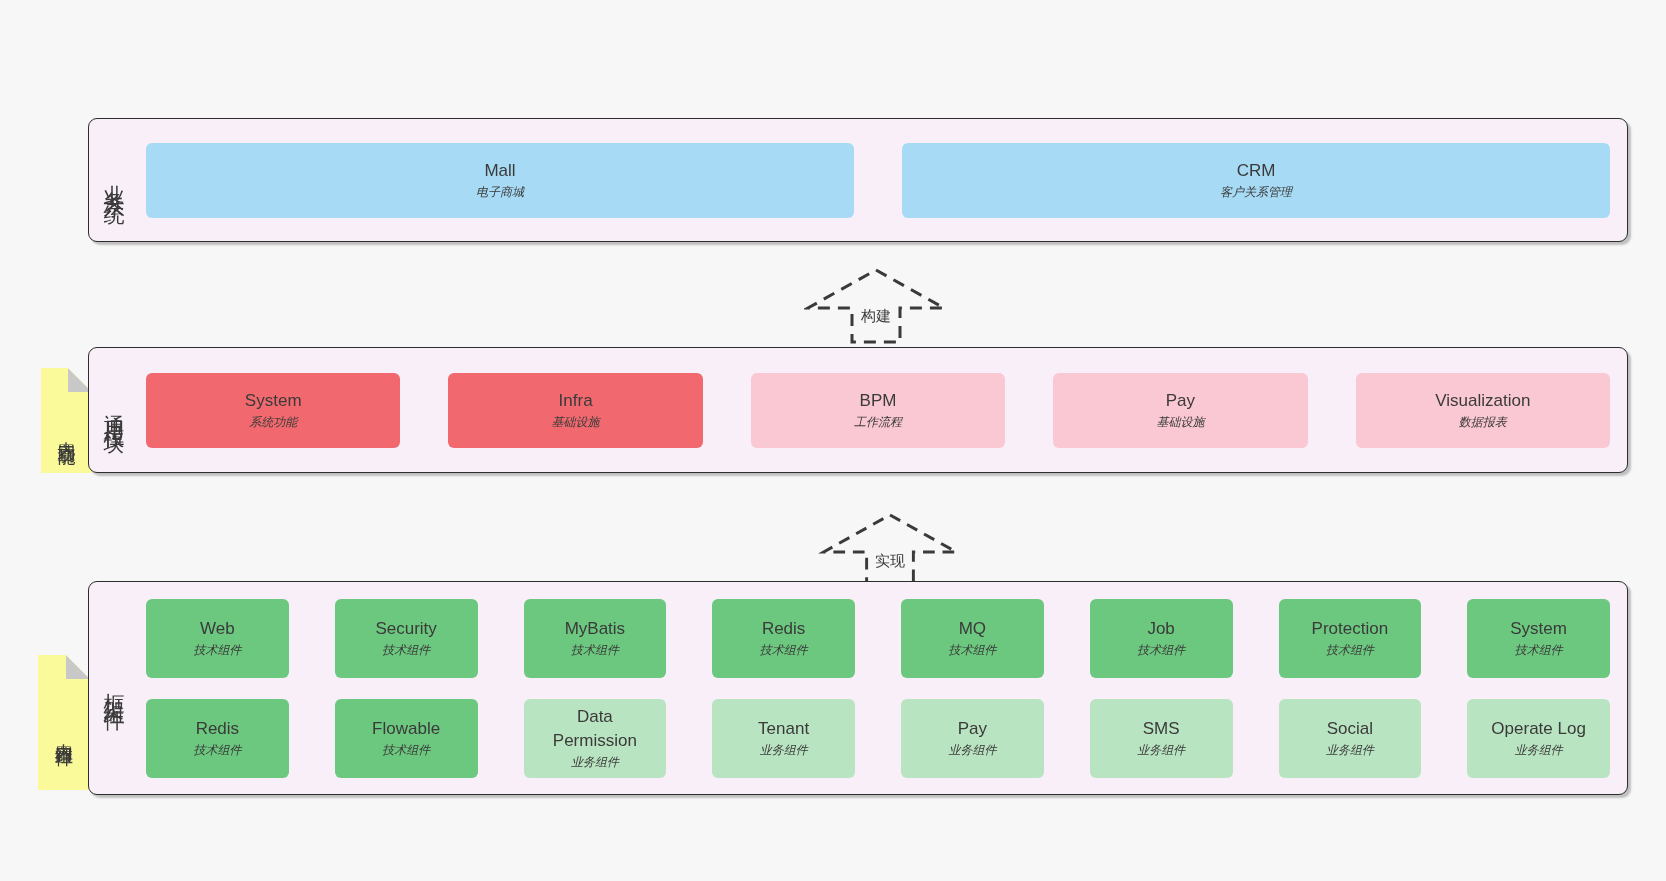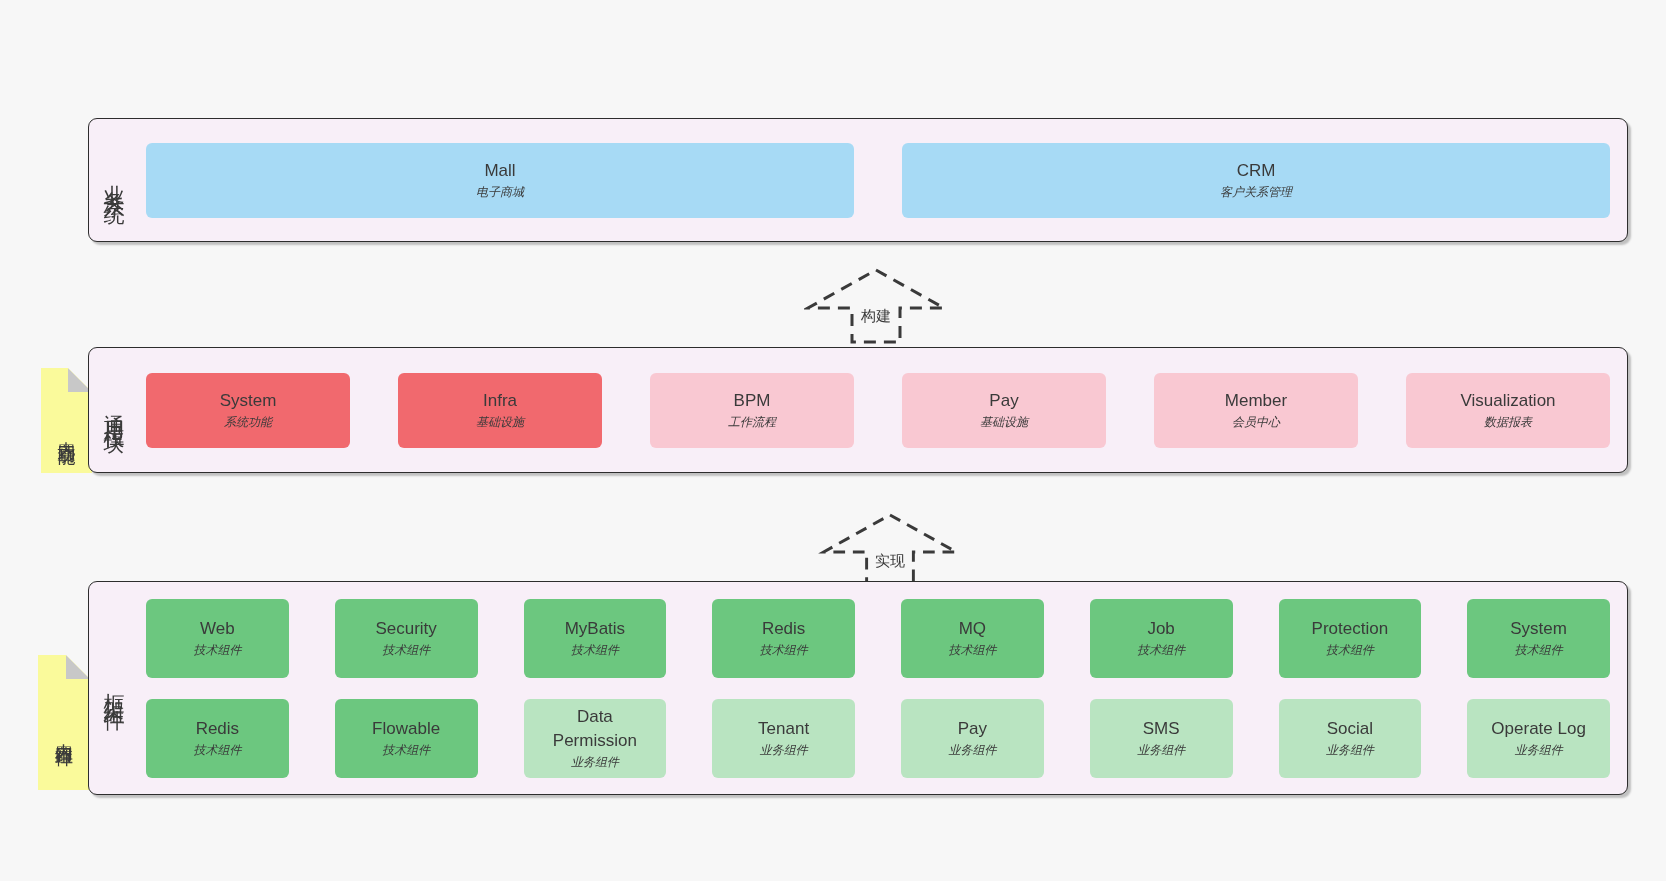--- a/index.html
+++ b/index.html
@@ -196,24 +196,20 @@
           </div>
           <div class="box pink">
             <div class="en">BPM</div>
             <div class="zh">工作流程</div>
           </div>
           <div class="box pink">
             <div class="en">Pay</div>
             <div class="zh">基础设施</div>
           </div>
           <div class="box pink">
-            <div class="en">Member</div>
-            <div class="zh">会员中心</div>
-          </div>
-          <div class="box pink">
             <div class="en">Visualization</div>
             <div class="zh">数据报表</div>
           </div>
         </div>
       </div>
   </section>
 
   <div class="arrow arrow-2">
     <svg viewBox="0 0 144 78">
       <path d="M72 3 L140 41 H96 V75 H48 V41 H4 Z"></path>

